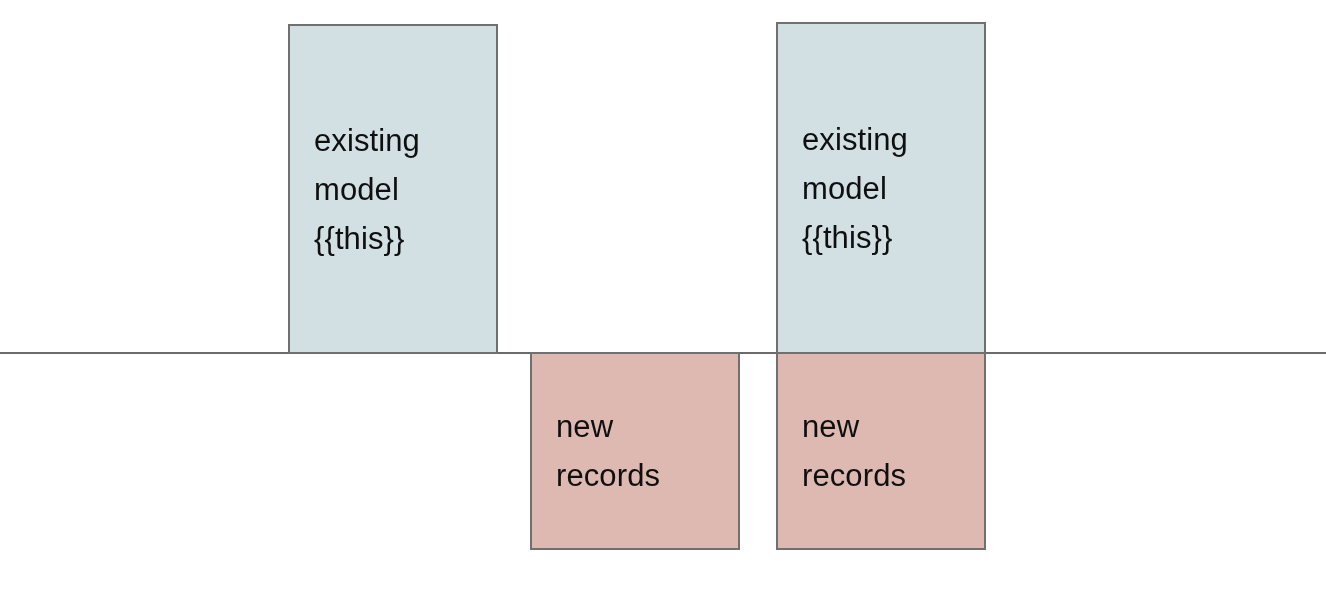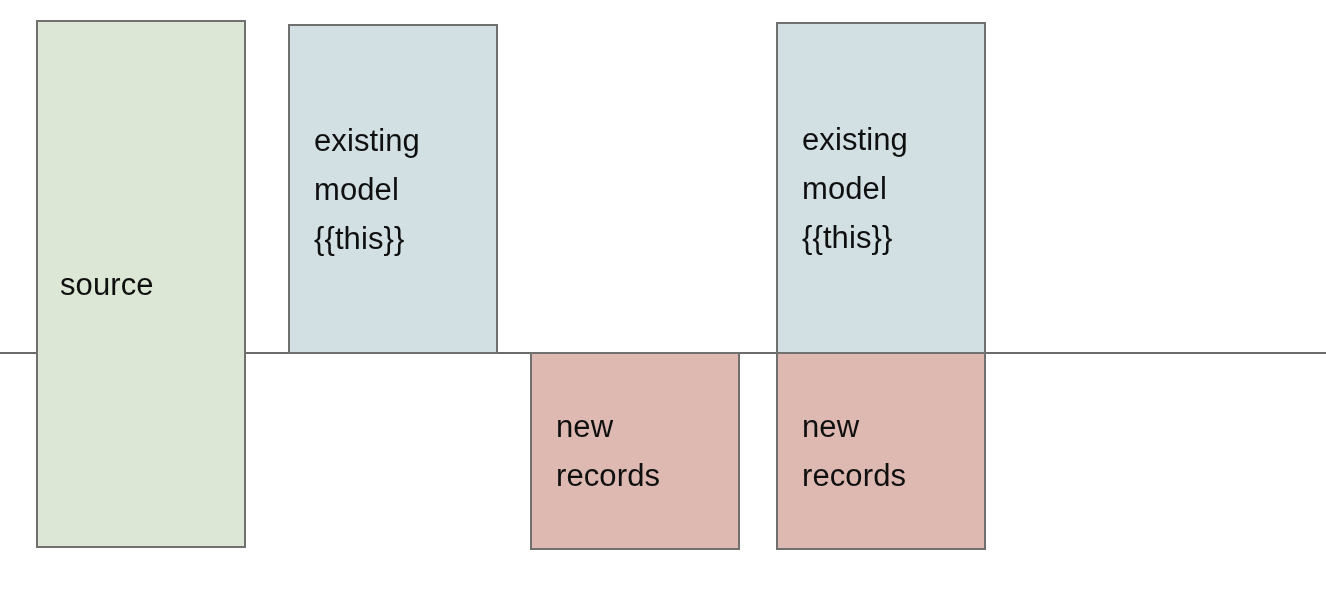--- a/index.html
+++ b/index.html
@@ -84,23 +84,20 @@
     width: 100%;
   }
 </style>
 </head>
 <body>
 
 <div id="canvas">
 
   <div class="divider-line"></div>
 
-  <div class="box box-source">
-    <span class="box-label">source</span>
-  </div>
 
   <div class="box box-existing-1">
     <span class="box-label">existing
 model
 {{this}}</span>
   </div>
 
   <div class="box box-newrecords-1">
     <span class="box-label">new
 records</span>

